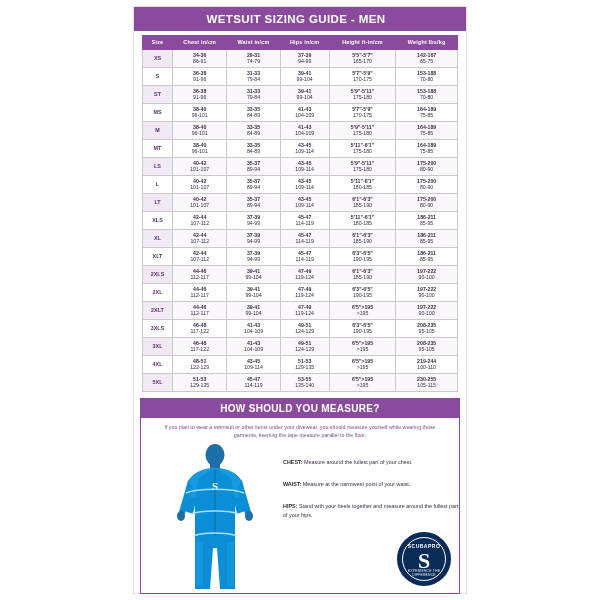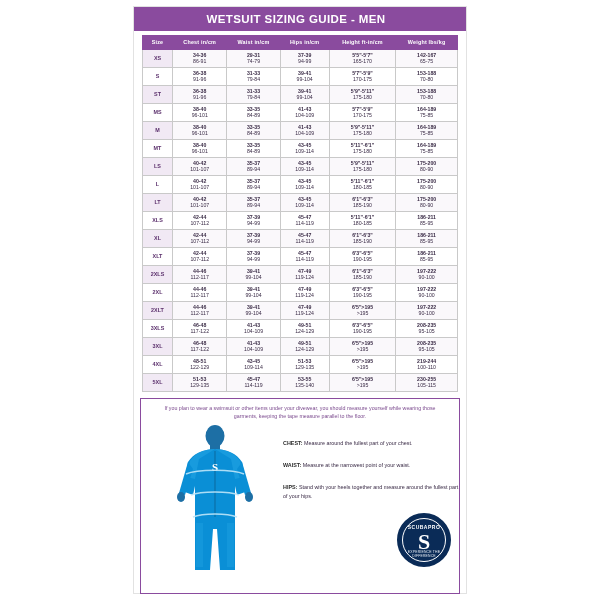--- a/index.html
+++ b/index.html
@@ -620,20 +620,21 @@
               <td class="two-line">
                 <span class="b">230-255</span>
                 <span>105-115</span>
               </td>
             </tr>
           </tbody>
       </table>
     </div>
 
     <div class="measure">
+      <div class="measure-title">HOW SHOULD YOU MEASURE?</div>
       <div class="measure-intro">If you plan to wear a swimsuit or other items under your divewear, you should measure yourself while wearing those garments, keeping the tape measure parallel to the floor.</div>
 
       <div class="measure-body">
 
         <div class="figure">
           <svg viewBox="0 0 120 148" width="120" height="148">
 
             <ellipse cx="60" cy="11" rx="9.5" ry="11" fill="#1d6fa5"></ellipse>
 
             <rect x="55" y="20" width="10" height="6" fill="#1d6fa5"></rect>

